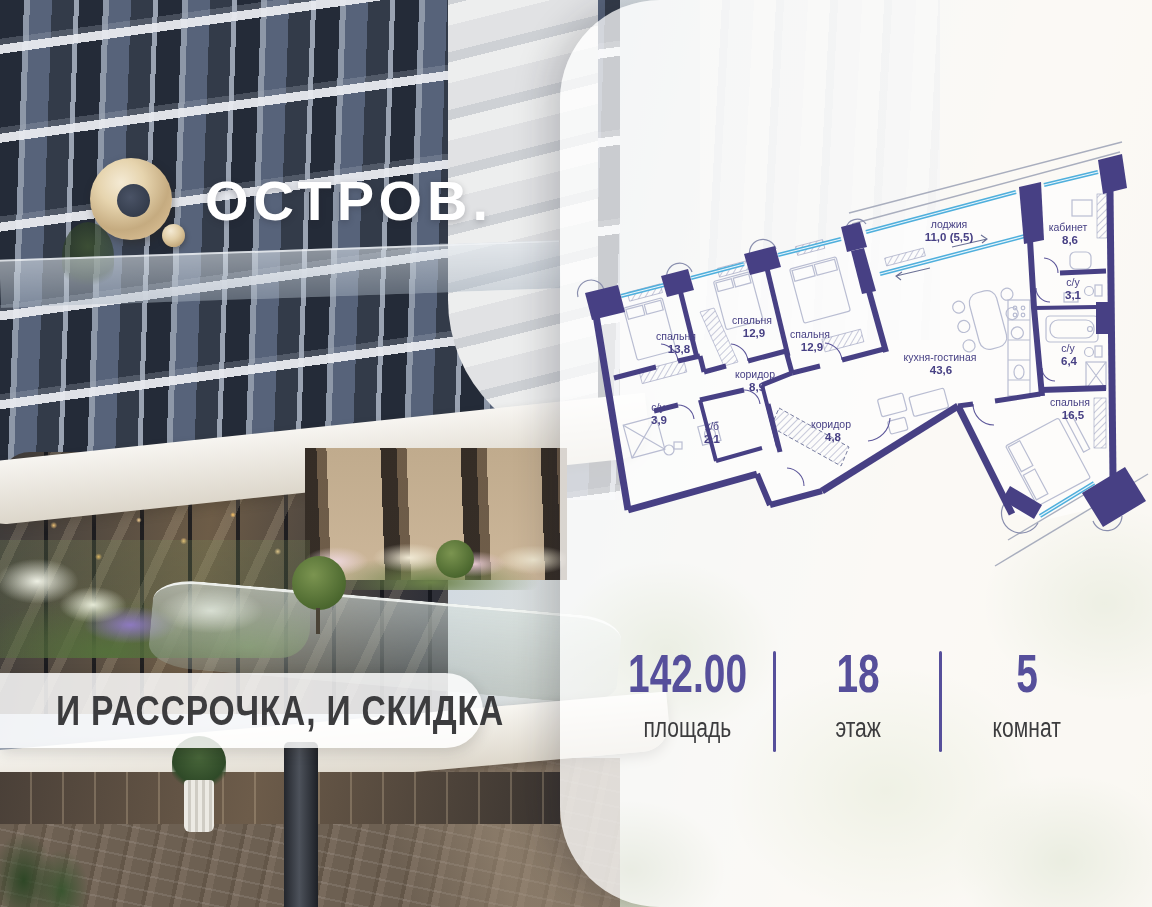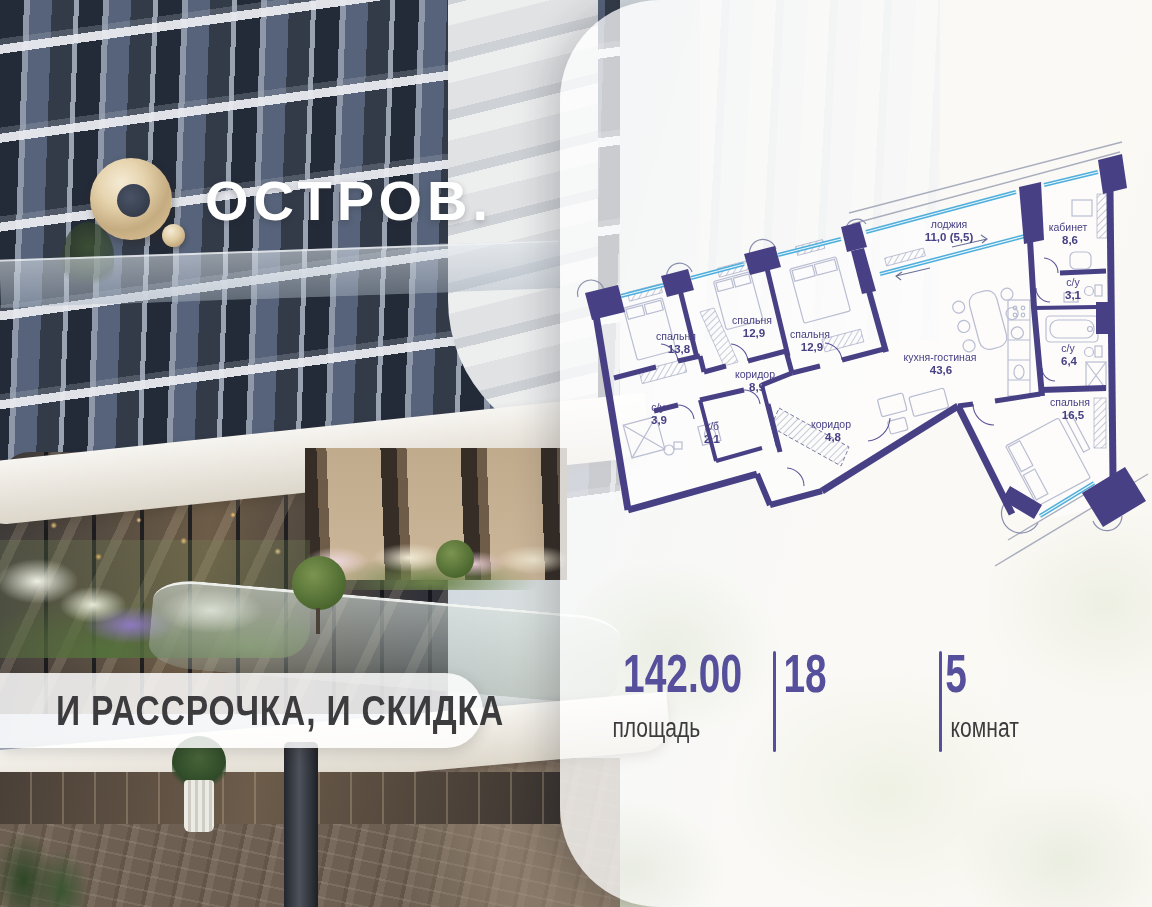--- a/index.html
+++ b/index.html
@@ -120,21 +120,21 @@
     letter-spacing:5px;text-shadow:0 2px 6px rgba(30,30,40,.25);}
 
   
   .badge{left:0;top:673px;width:483px;height:75px;border-radius:0 38px 38px 0;
     background:rgba(255,255,255,.84);display:flex;align-items:center;
     box-shadow:0 4px 14px rgba(40,35,30,.18);}
   .badge span{display:inline-block;transform:scaleX(.8);font-size:42px;font-weight:700;
     color:#3c3c3e;letter-spacing:1px;white-space:nowrap;}
 
   
-  .stat{top:645px;}
+  .stat{top:645px;text-align:center;}
   .stat .v{display:inline-block;transform:scaleX(.72);font-size:54px;line-height:56px;
     font-weight:700;color:#564f9b;white-space:nowrap;}
   .stat .l{display:block;margin-top:12px;}
   .stat .l span{display:inline-block;transform:scaleX(.78);font-size:27px;font-weight:400;
     color:#3c3c3e;white-space:nowrap;}
   .s1{left:600px;width:175px;} .s2{left:775px;width:166px;} .s3{left:941px;width:172px;}
   .vdiv{top:651px;width:3px;height:101px;background:#564f9b;border-radius:2px;}
   .d1{left:773px;} .d2{left:939px;}
 
   
@@ -413,20 +413,21 @@
   </div>
 
   <div>
     <div class="abs stat s1">
       <span class="v">142.00</span>
       <span class="l"><span>площадь</span></span>
     </div>
     <div class="abs vdiv d1"></div>
     <div class="abs stat s2">
       <span class="v">18</span>
+      <span class="l"><span>этаж</span></span>
     </div>
     <div class="abs vdiv d2"></div>
     <div class="abs stat s3">
       <span class="v">5</span>
       <span class="l"><span>комнат</span></span>
     </div>
   </div>
 
 </div>
 

